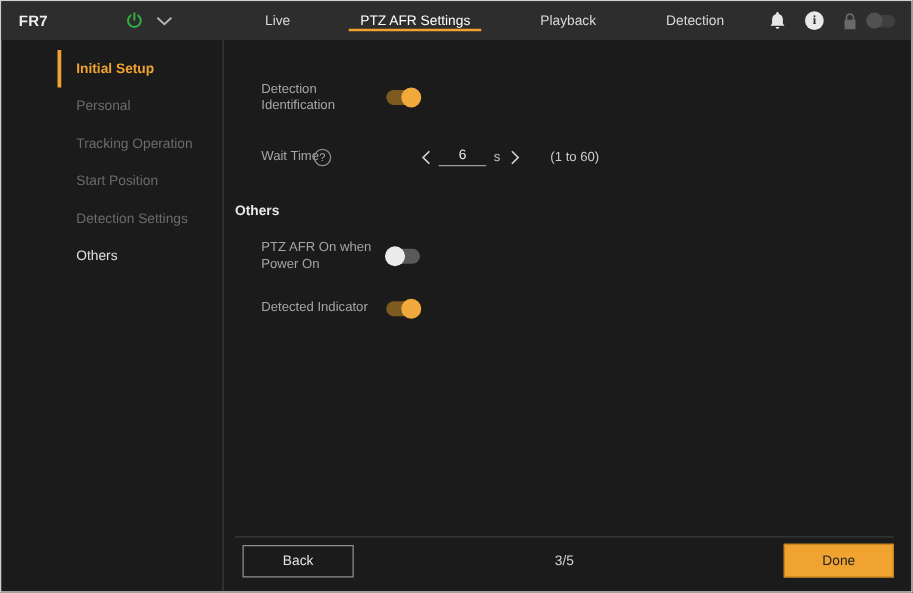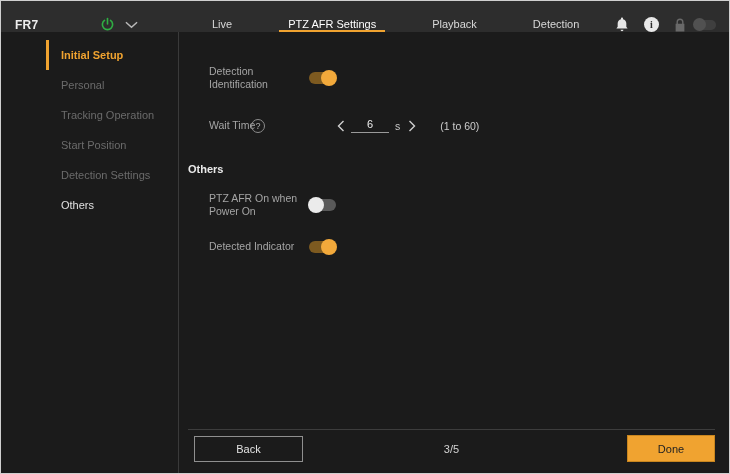--- a/index.html
+++ b/index.html
@@ -3,21 +3,21 @@
 <meta charset="utf-8">
 <style>
   * { margin:0; padding:0; box-sizing:border-box; }
   html,body { background:#e9e9e9; font-family:"Liberation Sans","DejaVu Sans",sans-serif; }
   .window{
     width:730px; height:474px; background:#1b1b1b; border:1px solid #cfcfcf;
     display:flex; flex-direction:column; overflow:hidden; position:relative;
   }
   
   .topbar{
-    height:31px; background:#2d2d2d; display:flex; align-items:flex-end;
+    height:31px; background:#2d2d2d; display:flex; align-items:center;
     flex-shrink:0; padding:0 13px 0 14px;
   }
   .brand{ display:flex; align-items:center; gap:10px; width:122px; }
   .brand .name{ color:#ededed; font-size:12px; font-weight:bold; letter-spacing:.2px; margin-right:52px;}
   .icon-btn{ display:flex; align-items:center; justify-content:center; background:none; border:none; cursor:pointer; padding:0;}
   .tabs{ display:flex; align-items:stretch; gap:38px; margin-left:66px; }
   .tab{ display:flex; align-items:center; padding:0 9px; color:#d8d8d8; font-size:11px;
         border-bottom:2px solid transparent; border-top:2px solid transparent; cursor:pointer; white-space:nowrap;}
   .tab.active{ color:#fff; border-bottom-color:#f0a330; }
   .top-icons{ margin-left:auto; display:flex; align-items:center; gap:15px; }
@@ -53,21 +53,21 @@
     font-size:9px; display:flex; align-items:center; justify-content:center; margin-left:-58px; cursor:pointer;}
   .stepper{ display:flex; align-items:center; margin-left:70px; }
   .step-btn{ background:none; border:none; padding:0 2px; cursor:pointer; display:flex; align-items:center;}
   .num-input{ width:38px; background:transparent; border:none; border-bottom:1px solid #9a9a9a;
     color:#ececec; font-size:11px; text-align:center; margin:0 4px; padding-bottom:2px; font-family:inherit;}
   .unit{ color:#c9c9c9; font-size:10.5px; margin:0 6px 0 2px; }
   .range{ color:#cccccc; font-size:10.5px; margin-left:22px; }
   
   .footer{ margin-top:auto; border-top:1px solid #3d3d3d; height:44px; display:flex; align-items:center;
     justify-content:space-between; position:relative; padding:0 0 6px 6px; }
-  .btn-back{ width:109px; height:26px; background:transparent; border:1px solid #8f8f8f; color:#e2e2e2;
+  .btn-back{ width:89px; height:26px; background:transparent; border:1px solid #8f8f8f; color:#e2e2e2;
     font-size:11px; cursor:pointer; font-family:inherit;}
   .page-ind{ position:absolute; left:50%; transform:translateX(-50%); color:#d2d2d2; font-size:11px; }
   .btn-done{ width:88px; height:27px; background:#f0a330; border:1px solid #c9861f; color:#222;
     font-size:11px; cursor:pointer; font-family:inherit;}
 </style>
 </head>
 <body>
 
 <div class="window">
 

